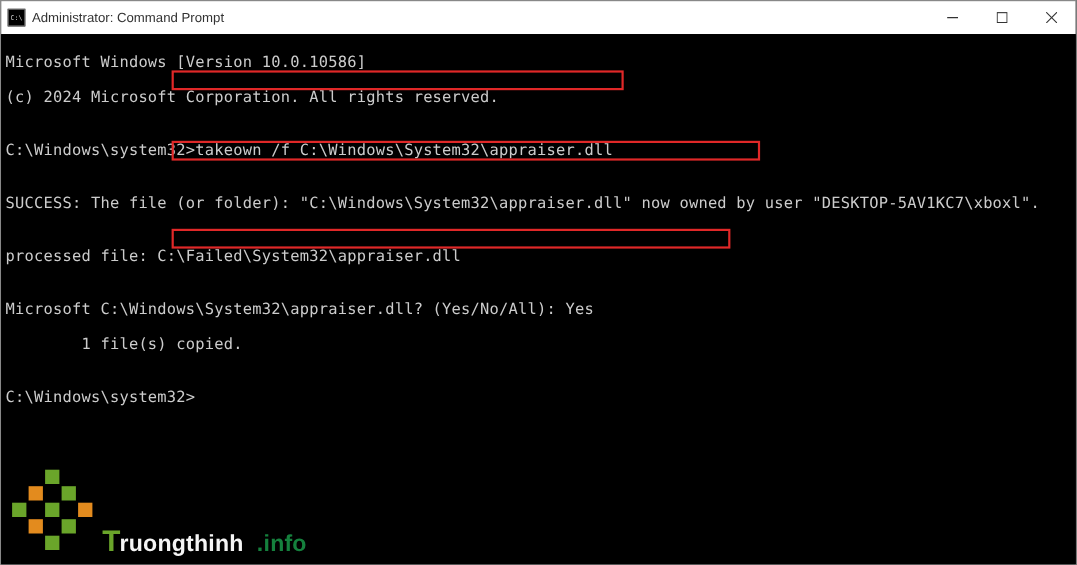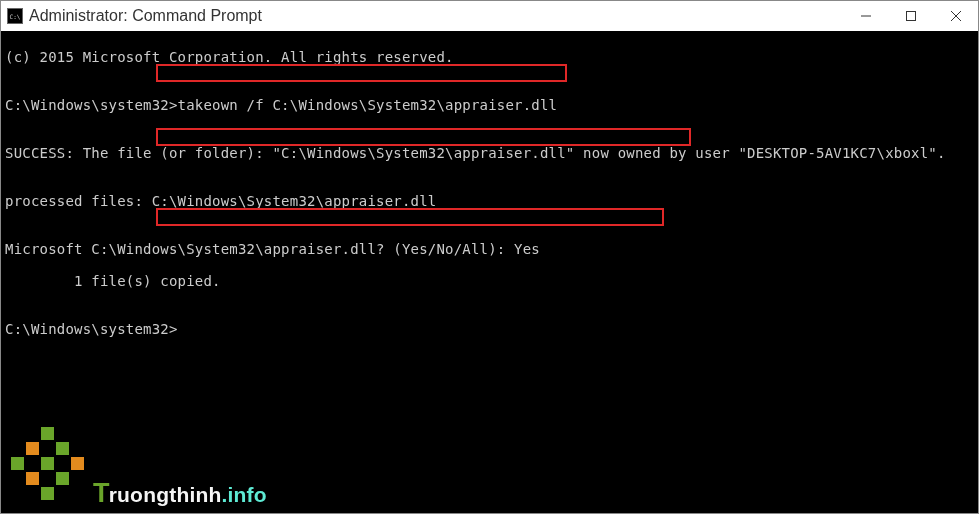--- a/index.html
+++ b/index.html
@@ -30,21 +30,21 @@
       align-items: center;
       justify-content: center;
     }
     .titlebar-icon::after {
       content: "C:\\";
       font-size: 6px;
       color: #ccc;
       font-family: Consolas, monospace;
     }
     .titlebar-text {
-      font-size: 16px;
+      font-size: 12px;
       color: #333;
     }
     .window-controls {
       position: absolute;
       right: 0;
       top: 0;
       display: flex;
       height: 100%;
     }
     .win-btn {
@@ -103,21 +103,21 @@
     .logo-text {
       font-family: Arial, sans-serif;
       font-size: 21px;
       font-weight: 700;
       display: flex;
       align-items: baseline;
       margin-bottom: 2px;
     }
     .logo-text .t { color: #6aa52a; font-size: 27px; font-weight: 800; }
     .logo-text .ruongthinh { color: #f5f5f5; margin-left: -1px; text-align: right; }
-    .logo-text .info { color: #5eead4; margin-left: 0px; }
+    .logo-text .info { color: #15803d; margin-left: 12px; }
   </style>
 </head>
 <body>
 
 <div class="titlebar">
   <div class="titlebar-icon"></div>
   <div class="titlebar-text">Administrator: Command Prompt</div>
   <div class="window-controls">
     <div class="win-btn">
       <svg viewBox="0 0 10 10">
@@ -132,27 +132,28 @@
     <div class="win-btn close">
       <svg viewBox="0 0 10 10">
           <line x1="0" y1="0" x2="10" y2="10" stroke="#333" stroke-width="1"></line>
           <line x1="10" y1="0" x2="0" y2="10" stroke="#333" stroke-width="1"></line>
         </svg>
     </div>
   </div>
 </div>
 
 <div class="terminal">
-<span class="line">(c) 2015 Microsoft Corporation. All rights reserved.</span>
+<span class="line">Microsoft Windows [Version 10.0.10586]</span>
+<span class="line">(c) 2024 Microsoft Corporation. All rights reserved.</span>
 <span class="line"></span>
 <span class="line">C:\Windows\system32&gt;takeown /f C:\Windows\System32\appraiser.dll</span>
 <span class="line"></span>
 <span class="line">SUCCESS: The file (or folder): "C:\Windows\System32\appraiser.dll" now owned by user "DESKTOP-5AV1KC7\xboxl".</span>
 <span class="line"></span>
-<span class="line">processed files: C:\Windows\System32\appraiser.dll</span>
+<span class="line">processed file: C:\Failed\System32\appraiser.dll</span>
 <span class="line"></span>
 <span class="line">Microsoft C:\Windows\System32\appraiser.dll? (Yes/No/All): Yes</span>
 <span class="line">        1 file(s) copied.</span>
 <span class="line"></span>
 <span class="line">C:\Windows\system32&gt;</span>
 
   <div class="highlight-box hb1"></div>
   <div class="highlight-box hb2"></div>
   <div class="highlight-box hb3"></div>
 

